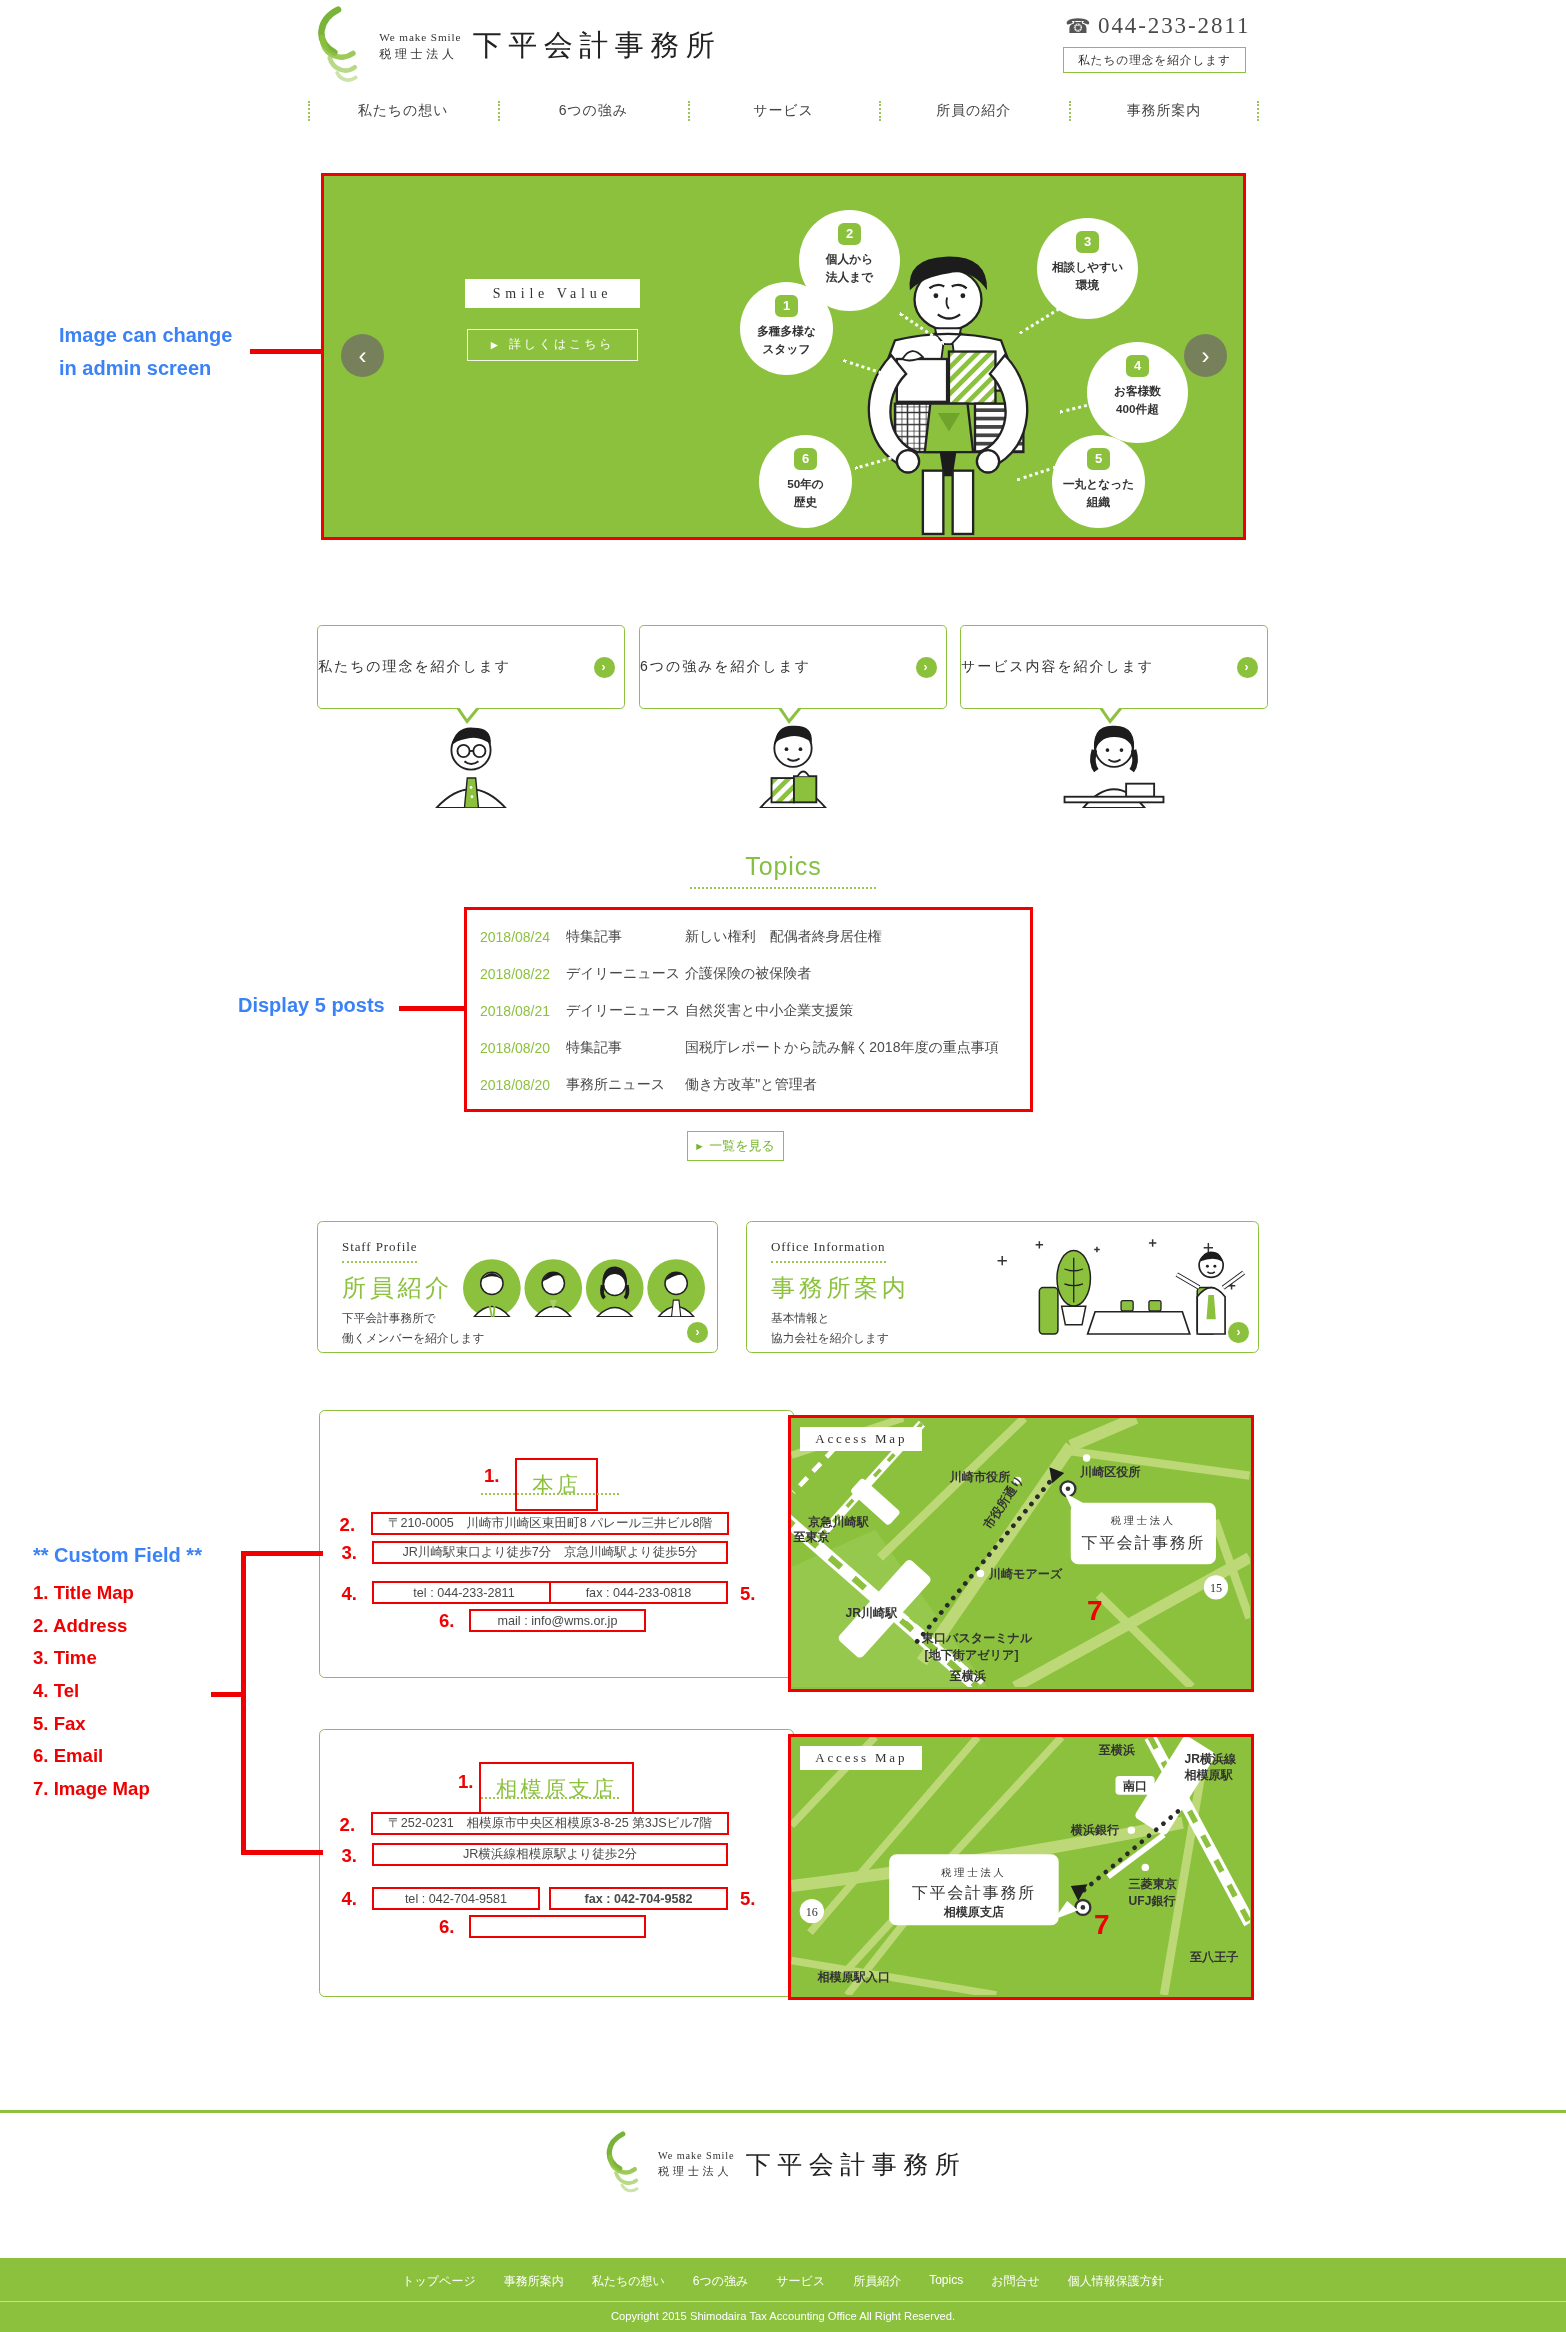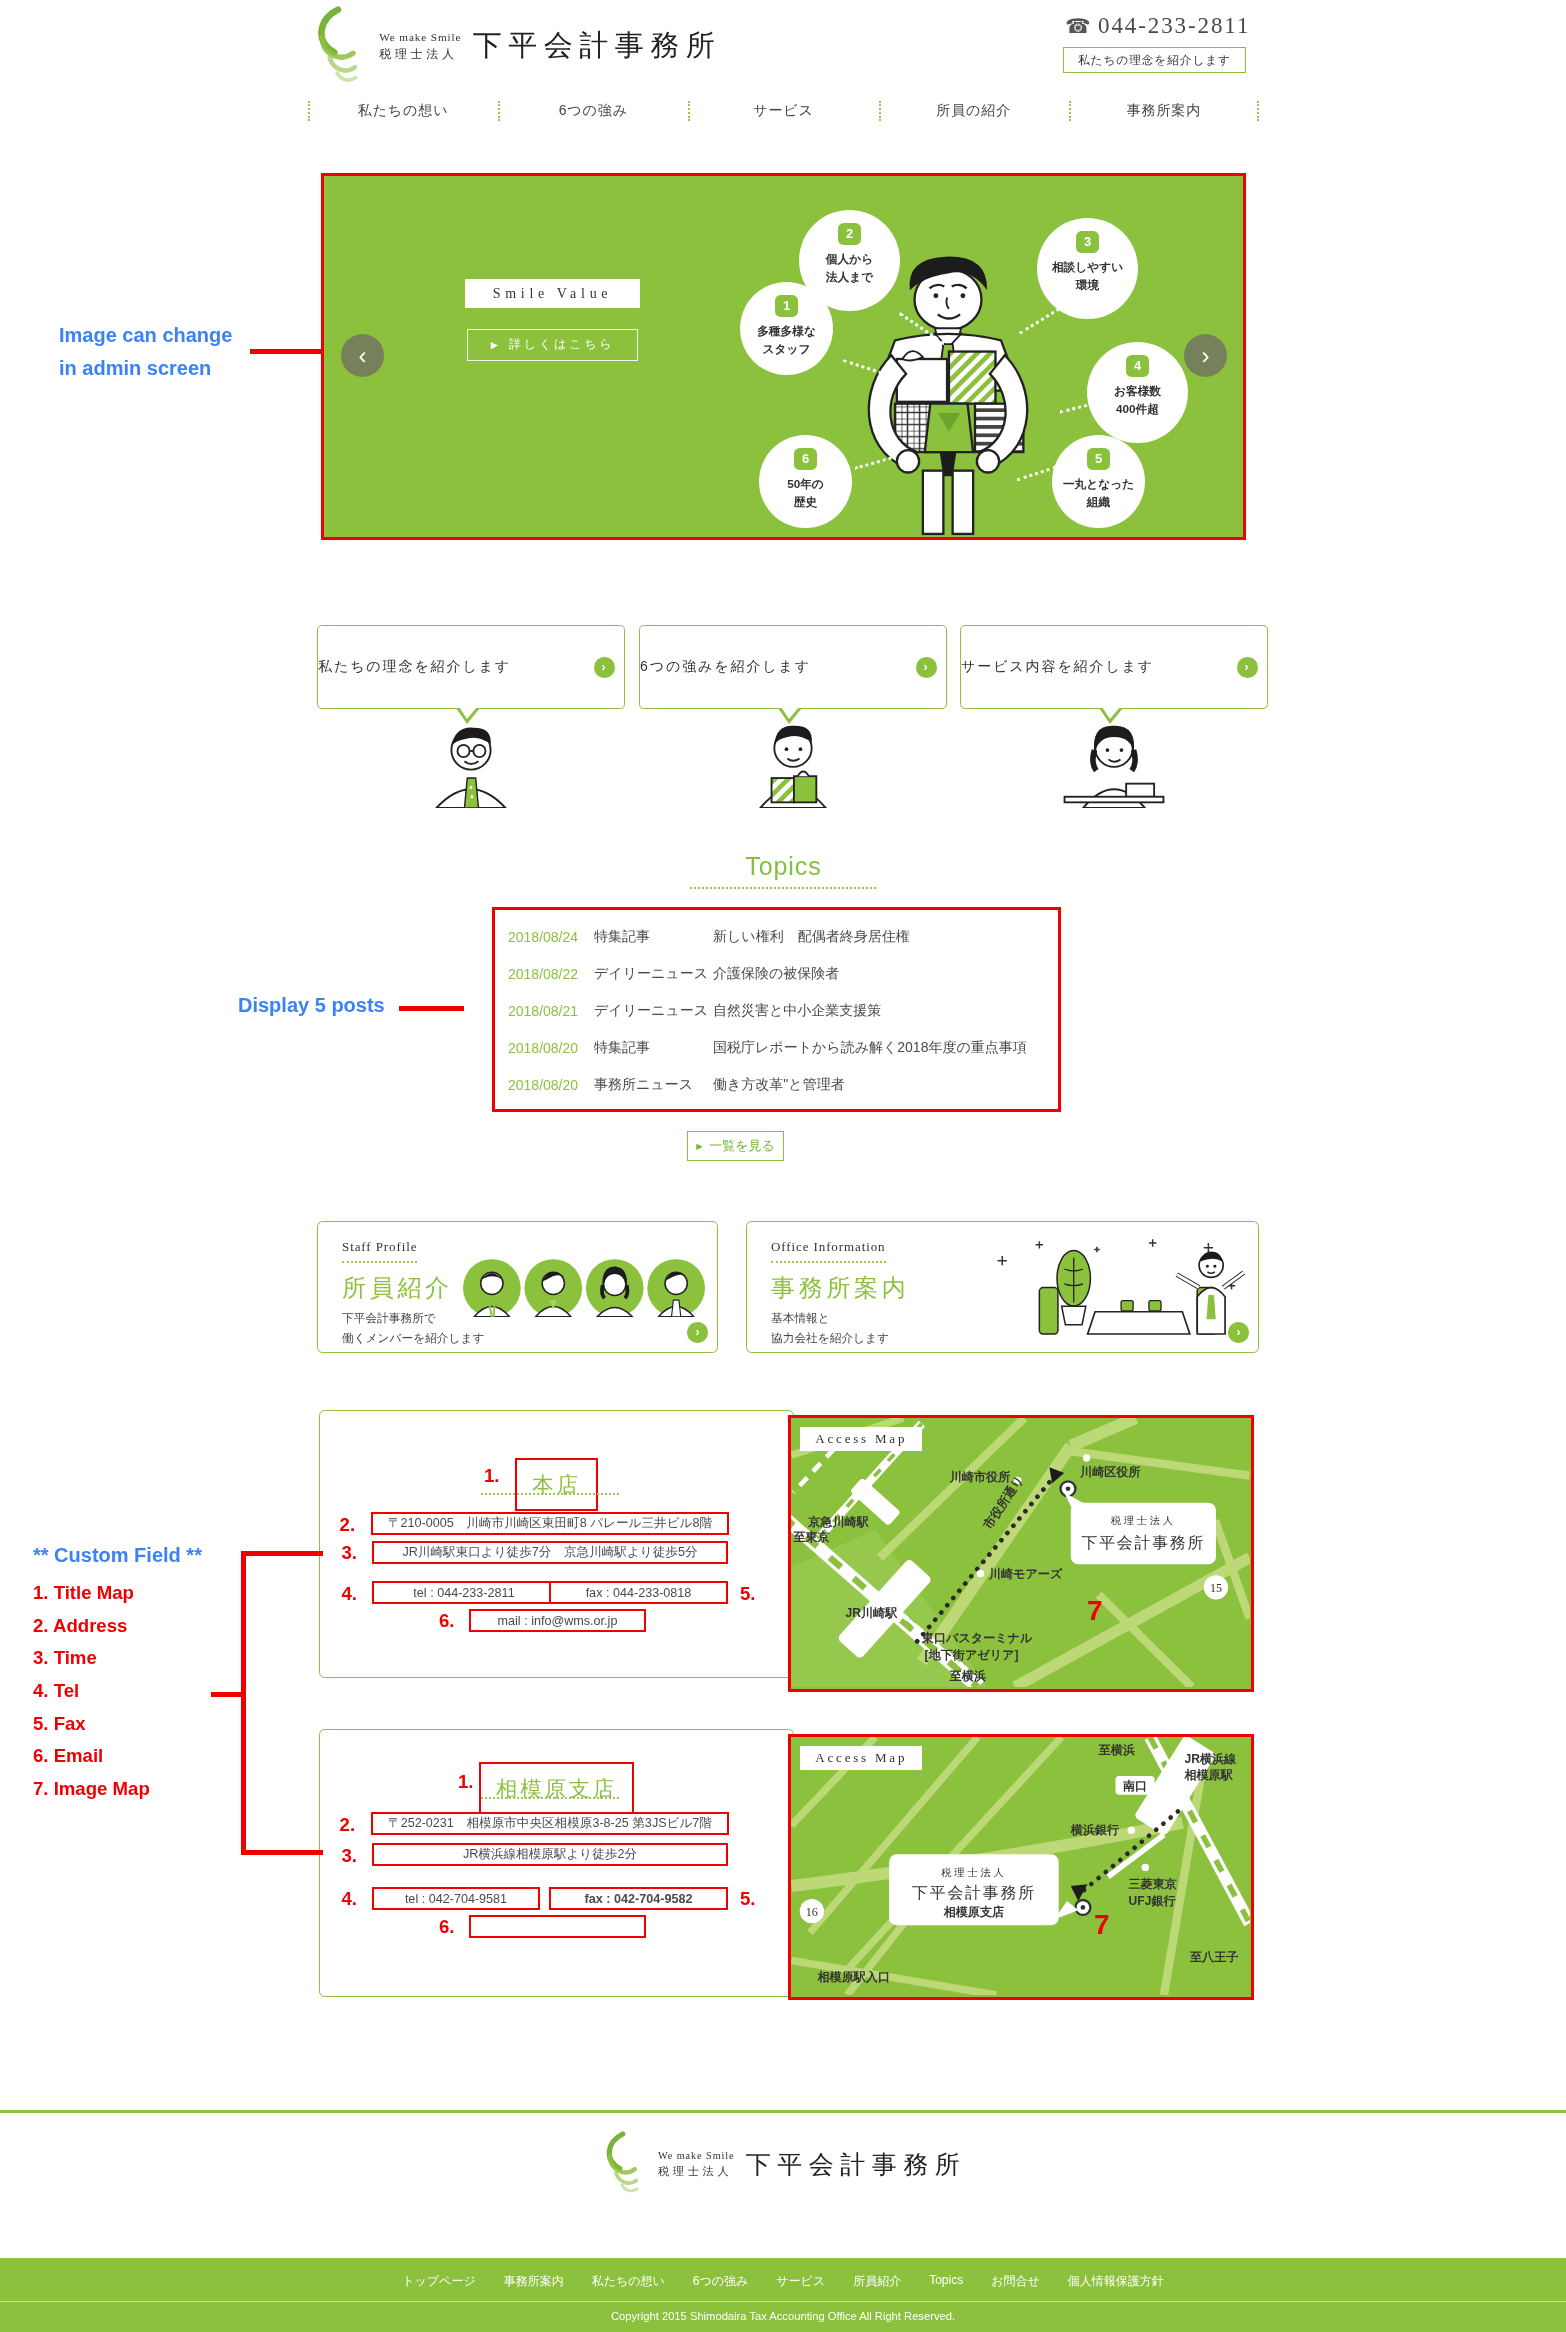--- a/index.html
+++ b/index.html
@@ -51,21 +51,21 @@
       display:flex;align-items:center;justify-content:center;}
   .tail-b{position:absolute;left:138px;bottom:-16px;width:0;height:0;border-left:11.2px solid transparent;
       border-right:13px solid transparent;border-top:16px solid #8cc13e;}
   .tail-f{position:absolute;left:141px;bottom:-11.2px;width:0;height:0;border-left:8.4px solid transparent;
       border-right:10.3px solid transparent;border-top:12px solid #fff;}
   .person-wrap{display:flex;justify-content:center;margin-top:13px;}
 
   
   .topics-title{font-size:25px;color:#83c044;text-align:center;letter-spacing:0.9px;}
   .dotted-u{border-bottom:2.8px dotted #9cc653;}
-  .topics-box{border:3.7px solid #f00000;background:#fff;box-sizing:border-box;padding:8.4px 0;margin-left:28px;}
+  .topics-box{border:3.7px solid #f00000;background:#fff;box-sizing:border-box;padding:8.4px 0;}
   .post-row{display:flex;align-items:center;height:37px;font-size:14px;cursor:pointer;}
   .post-date{width:86px;margin-left:13px;color:#8cc13e;}
   .post-cat{width:119px;color:#4a4a4a;}
   .post-title{color:#4a4a4a;}
   .more-btn{display:flex;align-items:center;justify-content:center;gap:6.5px;border:0.9px solid #8cc13e;
       color:#74b52c;font-size:13px;background:#fff;cursor:pointer;}
   .more-btn .play{font-size:8.4px;}
 
   
   .info-card{position:absolute;border:1.9px solid #8cc13e;border-radius:5.6px;background:#fff;box-sizing:border-box;cursor:pointer;}

